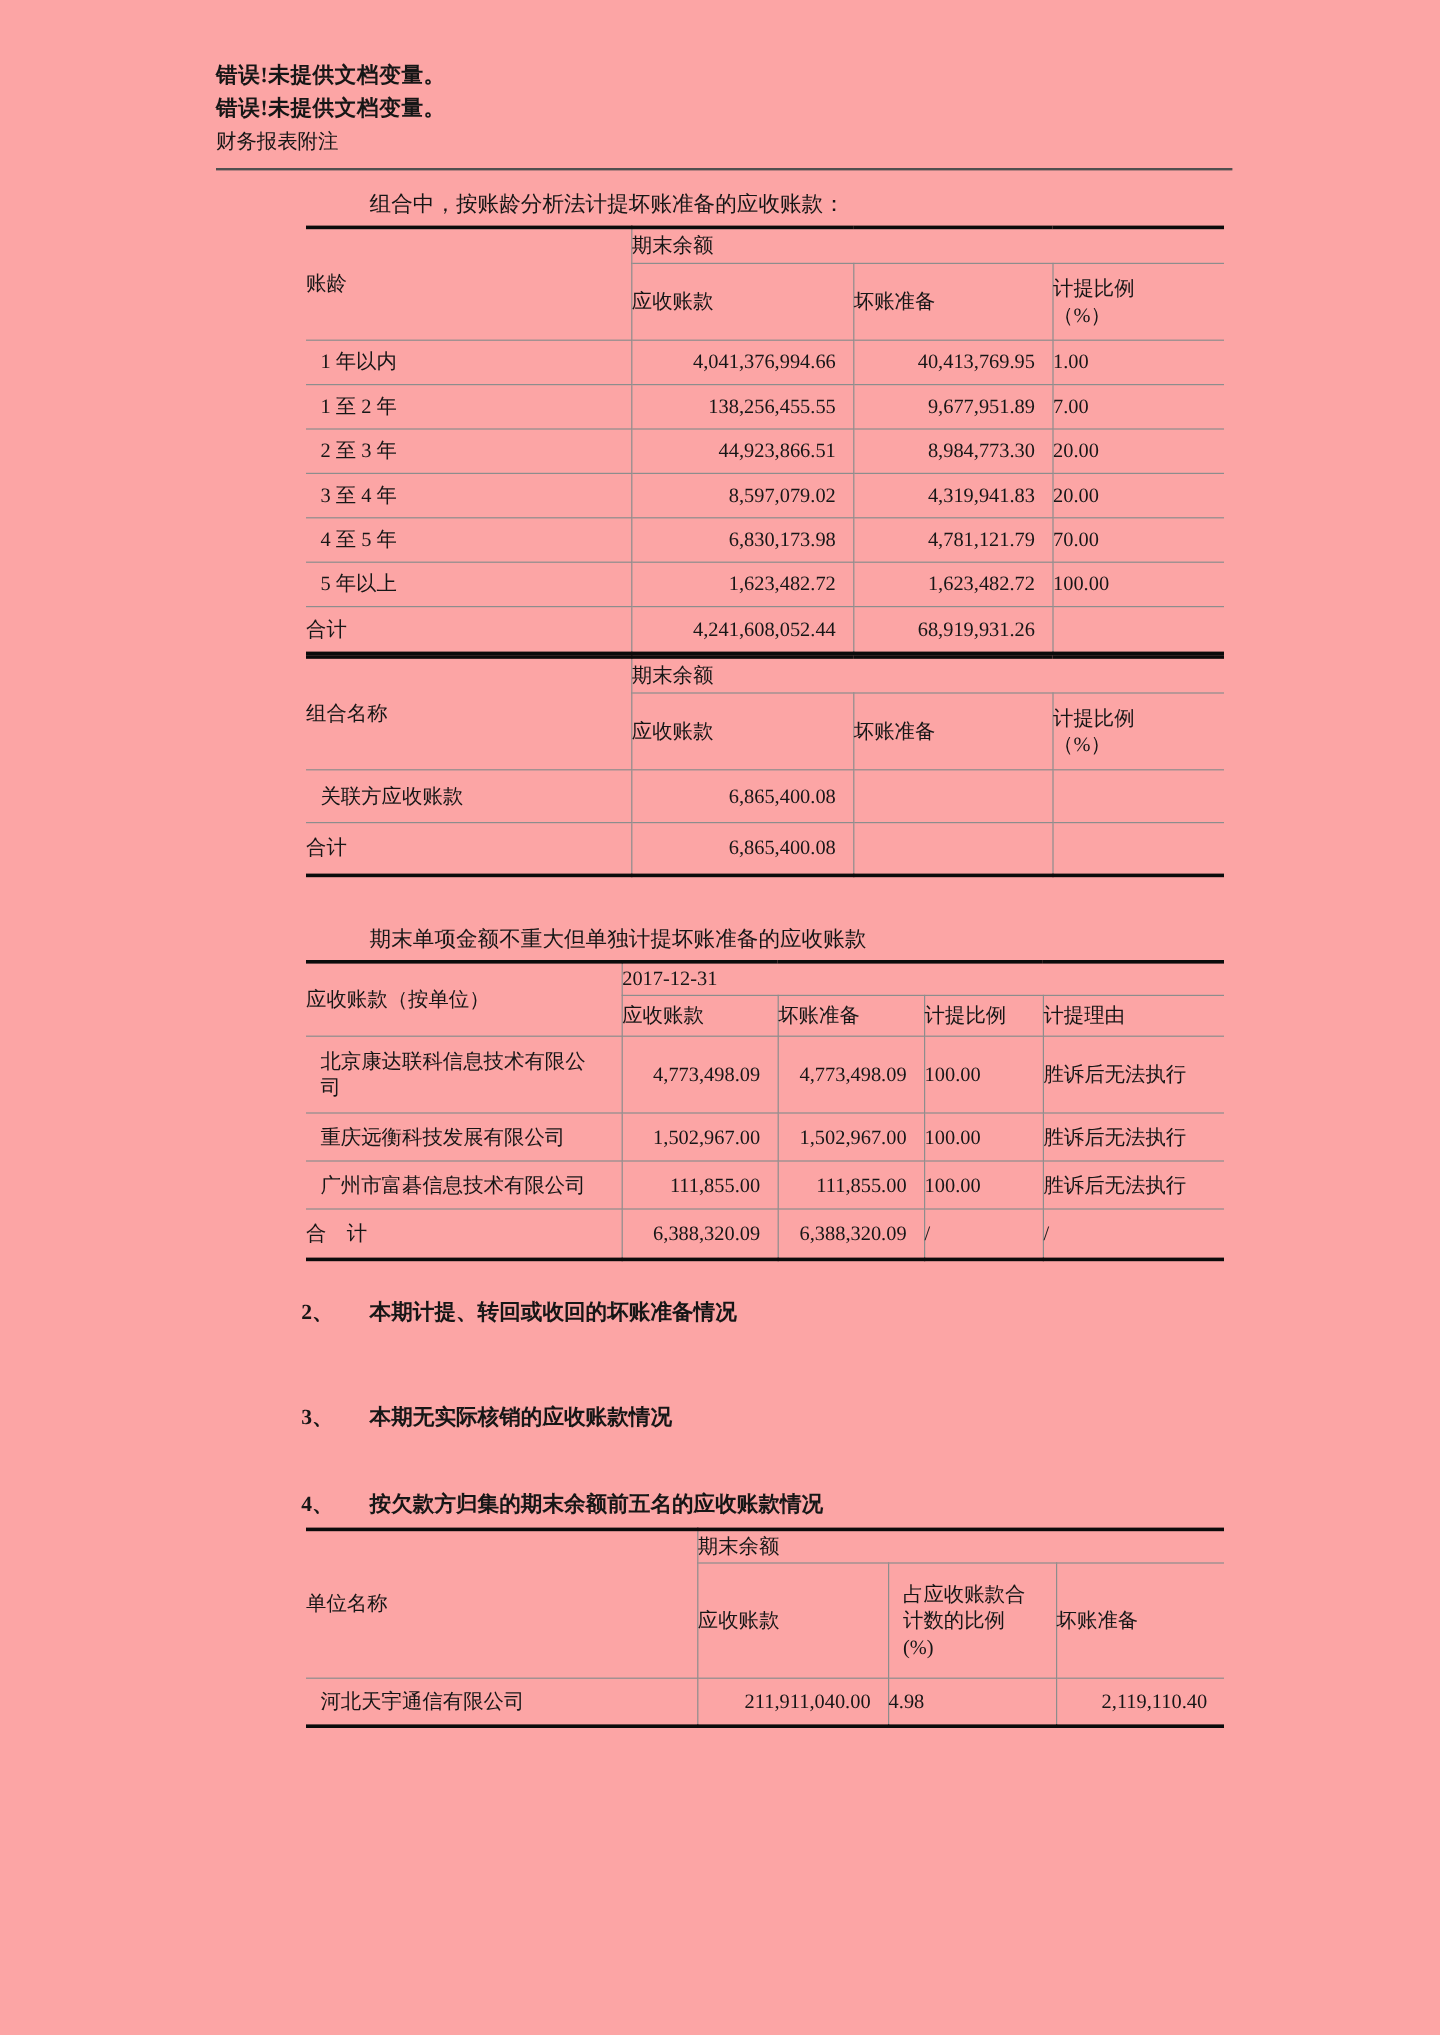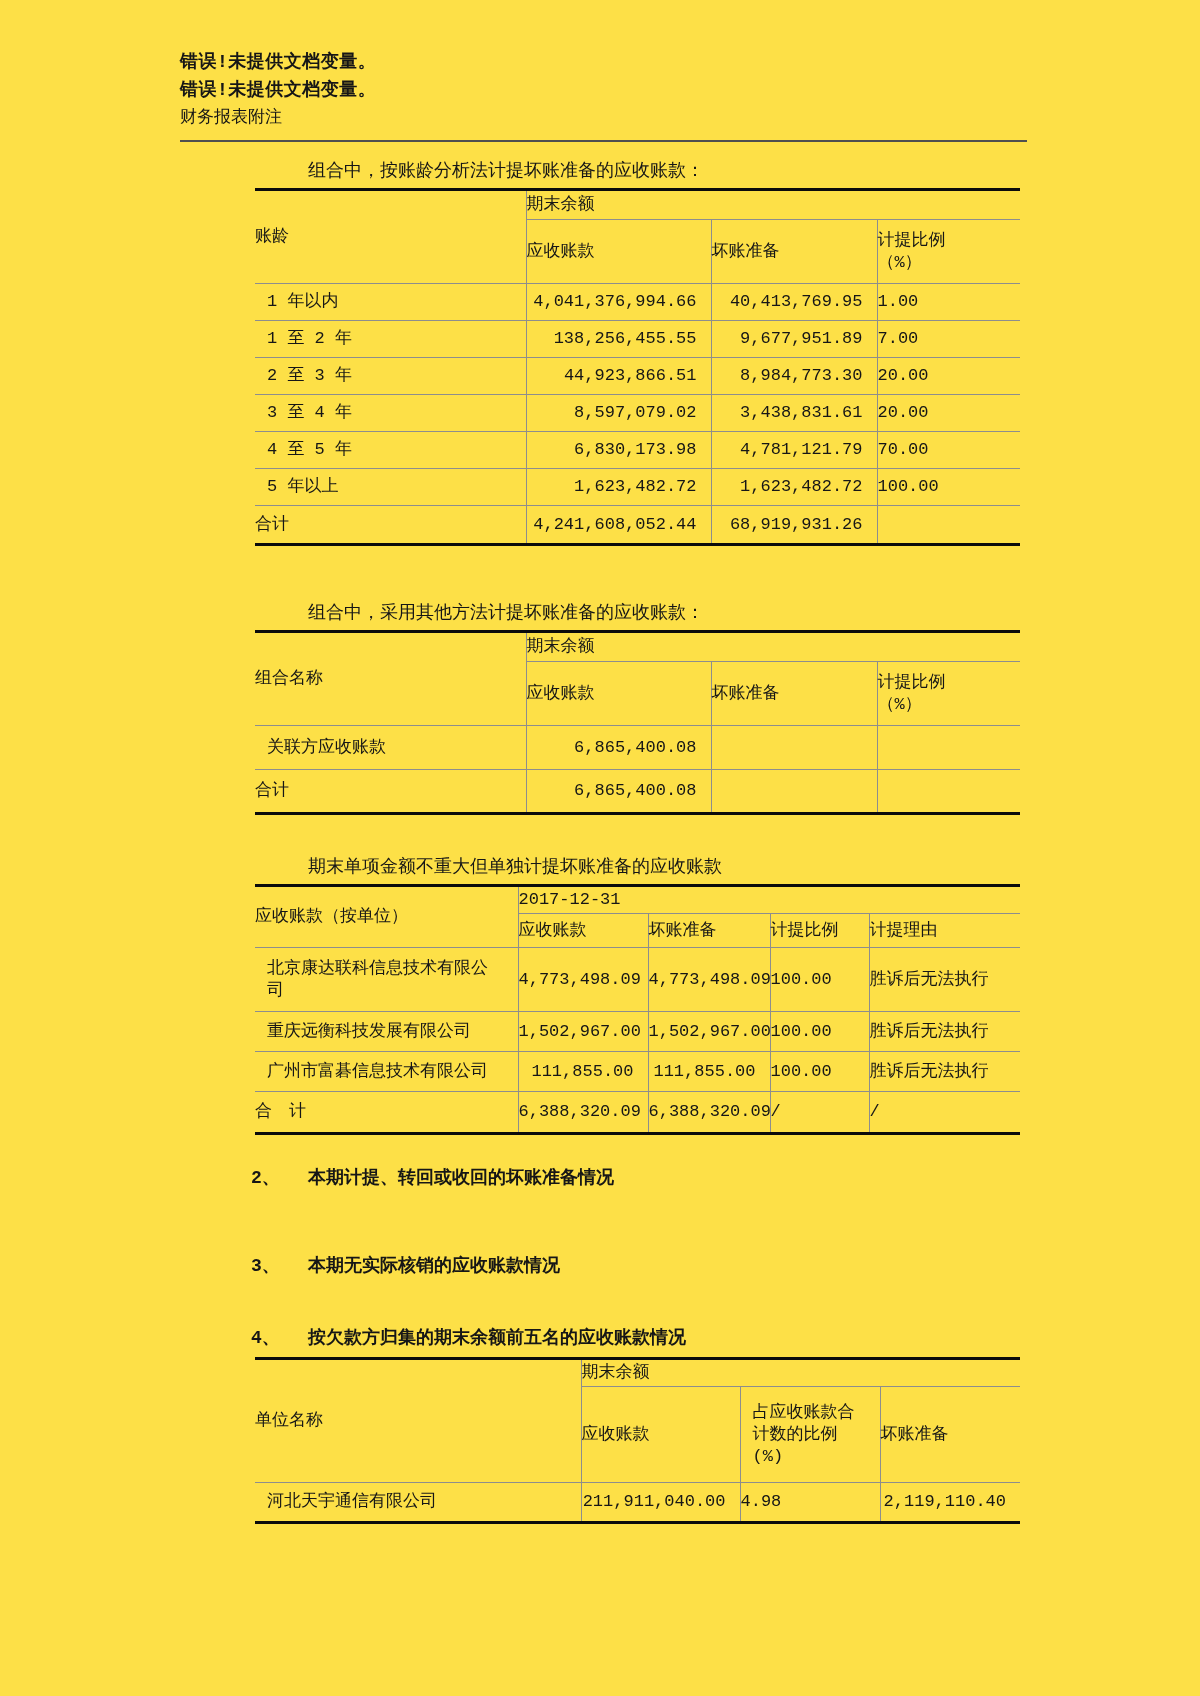--- a/index.html
+++ b/index.html
@@ -1,19 +1,19 @@
 <!DOCTYPE html>
 <html><head>
 <meta charset="utf-8">
 <style>
   * { margin:0; padding:0; box-sizing:border-box; }
   html,body { background:#e8e8e8; }
   .page {
-    width:1200px; height:1696px; background:#fde047; color:#161616;
-    font-family:Liberation Mono, monospace;
+    width:1200px; height:1696px; background:#fca5a5; color:#161616;
+    font-family:Liberation Serif, serif;
     padding:48px 0 0 180px; position:relative; overflow:hidden;
   }
   
   .doc-header { width:847px; border-bottom:2px solid #4f4f4f; padding-bottom:8px; }
   .doc-header .err-line { font-weight:700; font-size:18px; line-height:28px; letter-spacing:.5px; }
   .doc-header .doc-subtitle { font-size:17px; line-height:28px; }
   
   .tbl-title { margin:16px 0 6px 128px; font-size:18px; }
   .section-heading { display:flex; font-weight:700; font-size:18px; margin-left:71px; }
   .section-heading .num { width:57px; }
@@ -94,21 +94,21 @@
     </tr>
     <tr class="rh37">
       <td class="l">2 至 3 年</td>
       <td class="r">44,923,866.51</td>
       <td class="r">8,984,773.30</td>
       <td class="c">20.00</td>
     </tr>
     <tr class="rh37">
       <td class="l">3 至 4 年</td>
       <td class="r">8,597,079.02</td>
-      <td class="r">3,438,831.61</td>
+      <td class="r">4,319,941.83</td>
       <td class="c">20.00</td>
     </tr>
     <tr class="rh37">
       <td class="l">4 至 5 年</td>
       <td class="r">6,830,173.98</td>
       <td class="r">4,781,121.79</td>
       <td class="c">70.00</td>
     </tr>
     <tr class="rh37">
       <td class="l">5 年以上</td>
@@ -118,21 +118,20 @@
     </tr>
     <tr class="rh39">
       <td class="c">合计</td>
       <td class="r">4,241,608,052.44</td>
       <td class="r">68,919,931.26</td>
       <td class="c"></td>
     </tr>
   </tbody>
     </table>
 
-  <div class="tbl-title mt-t2">组合中，采用其他方法计提坏账准备的应收账款：</div>
   <table class="t2">
     <colgroup>
         <col style="width:271px">
         <col style="width:185px">
         <col style="width:166px">
         <col style="width:143px">
       </colgroup>
     <tbody>
         <tr class="grp-row">
       <td class="c" rowspan="2">组合名称</td>

